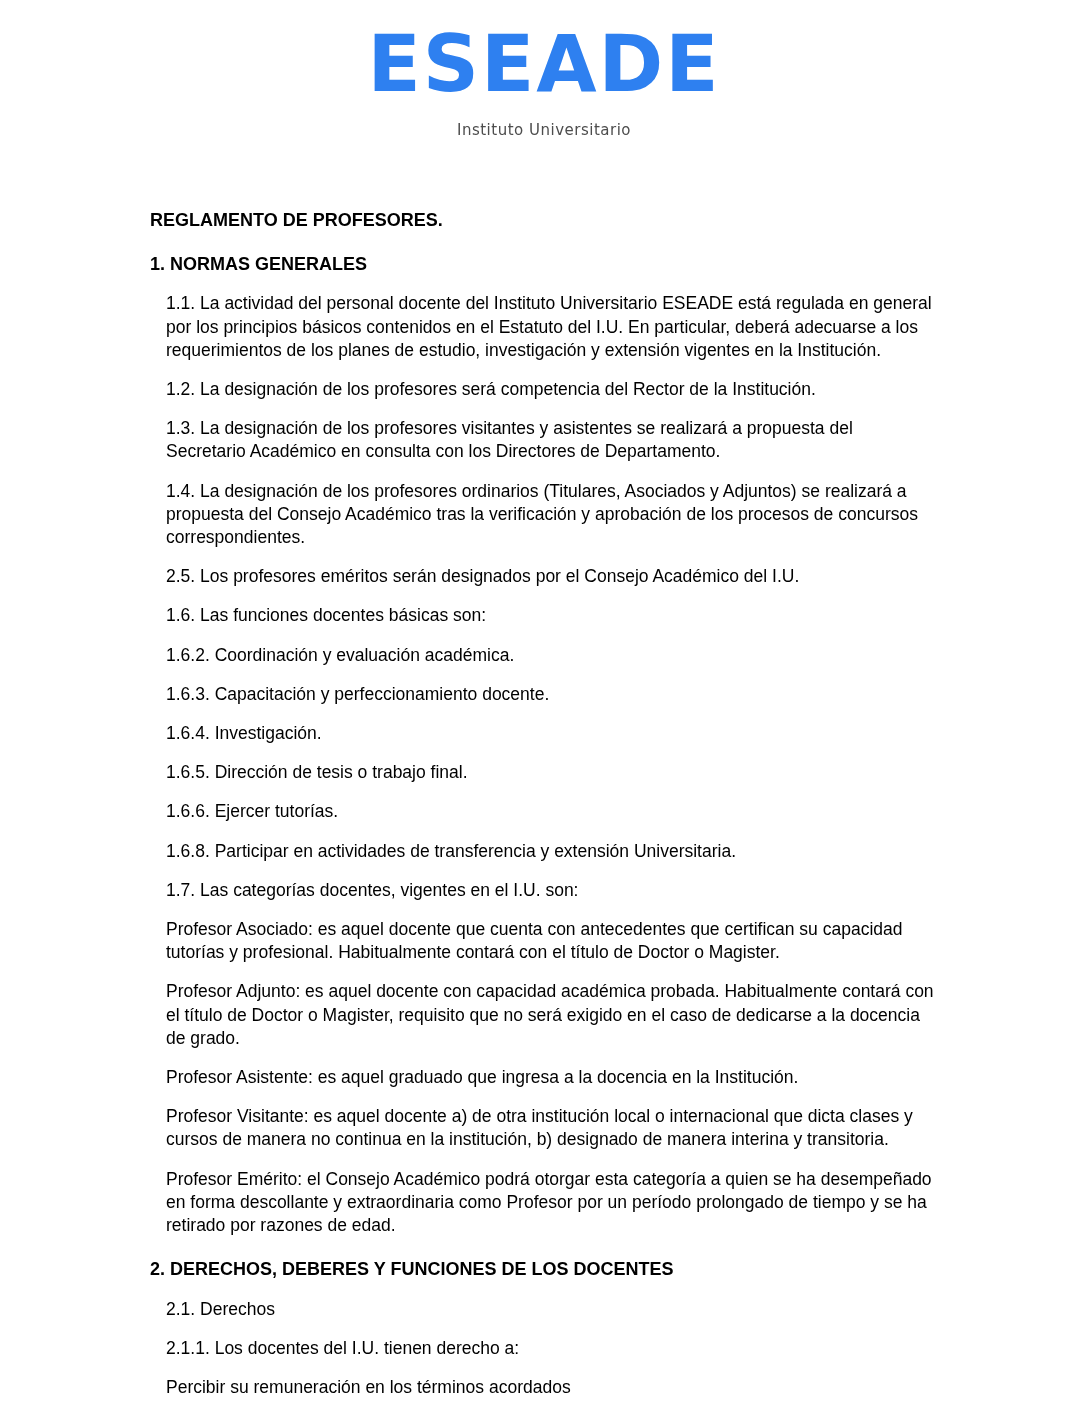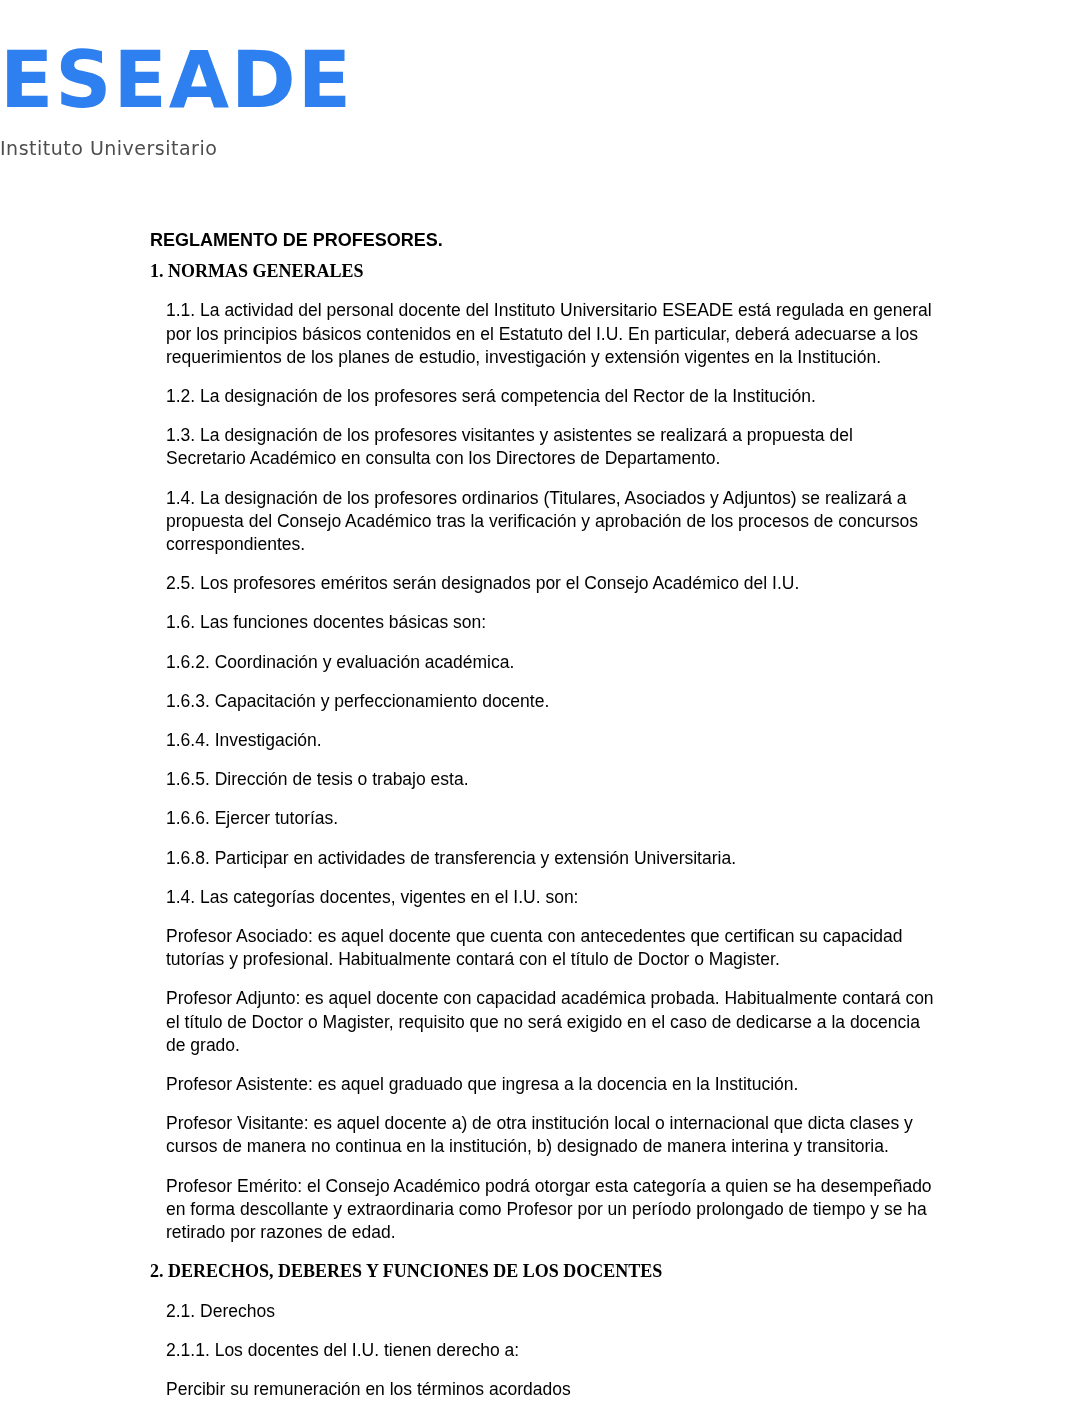--- a/index.html
+++ b/index.html
@@ -12,54 +12,53 @@
   html, body { margin: 0; padding: 0; background: var(--page-bg); }
   .page {
     width: 1088px;
     height: 1408px;
     background: var(--page-bg);
     font-family: "Liberation Sans", sans-serif;
     color: var(--text-black);
     overflow: hidden;
   }
   .logo-block {
-    padding-top: 38px;
-    text-align: left;
+    padding-top: 22px;
+    text-align: center;
   }
   .logo-text {
     font-family: "DejaVu Sans", sans-serif;
     font-weight: 800;
     font-size: 78px;
     line-height: 85px;
     letter-spacing: 2px;
     color: var(--logo-blue);
   }
   .logo-subtitle {
     margin-top: 14px;
     font-family: "DejaVu Sans", sans-serif;
-    font-size: 19px;
+    font-size: 15px;
     letter-spacing: 0.5px;
     color: var(--subtitle-gray);
   }
   .content {
     margin: 70px 0 0 150px;
     width: 802px;
     font-size: 17.5px;
     line-height: 23.2px;
   }
   .h-title {
     margin: 0 0 5px 0;
     font-weight: bold;
     font-size: 18px;
   }
   .heading {
-    margin: 8px 0 3px 0;
+    margin: 21px 0 3px 0;
     font-weight: bold;
     font-size: 18px;
-    font-family: Liberation Serif, serif;
   }
   .para { margin: 16px; }
 </style>
 </head>
 <body>
 
 <div class="page">
 
   <header class="logo-block">
     <div class="logo-text">ESEADE</div>
@@ -71,24 +70,24 @@
     <p class="heading">1. NORMAS GENERALES</p>
     <p class="para">1.1. La actividad del personal docente del Instituto Universitario ESEADE está regulada en general por los principios básicos contenidos en el Estatuto del I.U. En particular, deberá adecuarse a los requerimientos de los planes de estudio, investigación y extensión vigentes en la Institución.</p>
     <p class="para">1.2. La designación de los profesores será competencia del Rector de la Institución.</p>
     <p class="para">1.3. La designación de los profesores visitantes y asistentes se realizará a propuesta del Secretario Académico en consulta con los Directores de Departamento.</p>
     <p class="para">1.4. La designación de los profesores ordinarios (Titulares, Asociados y Adjuntos) se realizará a propuesta del Consejo Académico tras la verificación y aprobación de los procesos de concursos correspondientes.</p>
     <p class="para">2.5. Los profesores eméritos serán designados por el Consejo Académico del I.U.</p>
     <p class="para">1.6. Las funciones docentes básicas son:</p>
     <p class="para">1.6.2. Coordinación y evaluación académica.</p>
     <p class="para">1.6.3. Capacitación y perfeccionamiento docente.</p>
     <p class="para">1.6.4. Investigación.</p>
-    <p class="para">1.6.5. Dirección de tesis o trabajo esta.</p>
+    <p class="para">1.6.5. Dirección de tesis o trabajo final.</p>
     <p class="para">1.6.6. Ejercer tutorías.</p>
     <p class="para">1.6.8. Participar en actividades de transferencia y extensión Universitaria.</p>
-    <p class="para">1.4. Las categorías docentes, vigentes en el I.U. son:</p>
+    <p class="para">1.7. Las categorías docentes, vigentes en el I.U. son:</p>
     <p class="para">Profesor Asociado: es aquel docente que cuenta con antecedentes que certifican su capacidad tutorías y profesional. Habitualmente contará con el título de Doctor o Magister.</p>
     <p class="para">Profesor Adjunto: es aquel docente con capacidad académica probada. Habitualmente contará con el título de Doctor o Magister, requisito que no será exigido en el caso de dedicarse a la docencia de grado.</p>
     <p class="para">Profesor Asistente: es aquel graduado que ingresa a la docencia en la Institución.</p>
     <p class="para">Profesor Visitante: es aquel docente a) de otra institución local o internacional que dicta clases y cursos de manera no continua en la institución, b) designado de manera interina y transitoria.</p>
     <p class="para">Profesor Emérito: el Consejo Académico podrá otorgar esta categoría a quien se ha desempeñado en forma descollante y extraordinaria como Profesor por un período prolongado de tiempo y se ha retirado por razones de edad.</p>
     <p class="heading">2. DERECHOS, DEBERES Y FUNCIONES DE LOS DOCENTES</p>
     <p class="para">2.1. Derechos</p>
     <p class="para">2.1.1. Los docentes del I.U. tienen derecho a:</p>
     <p class="para">Percibir su remuneración en los términos acordados</p>
     <p class="para">Tener a disposición los medios para dar clase</p>

